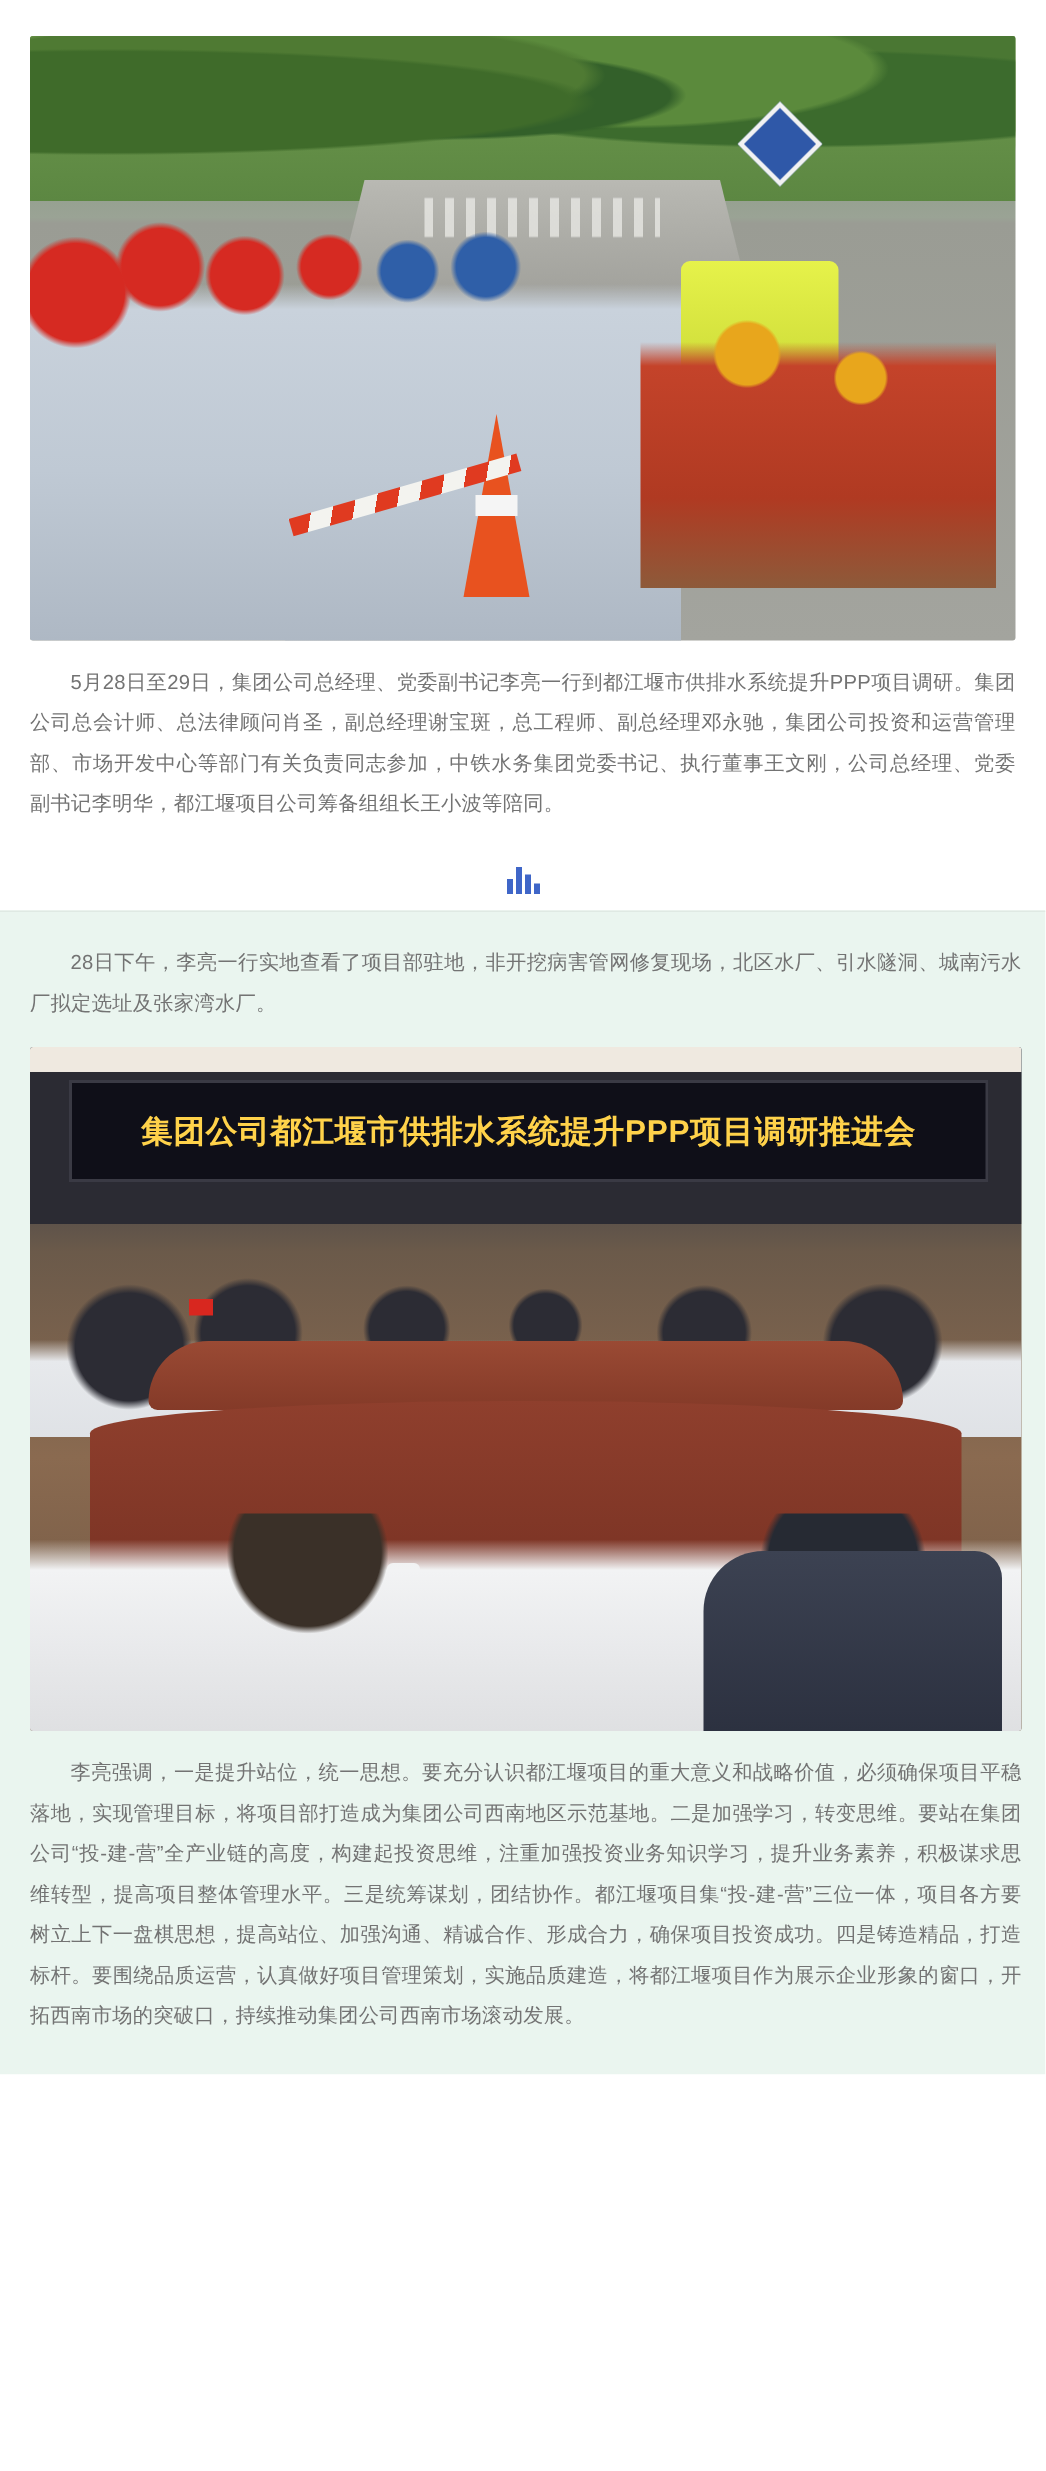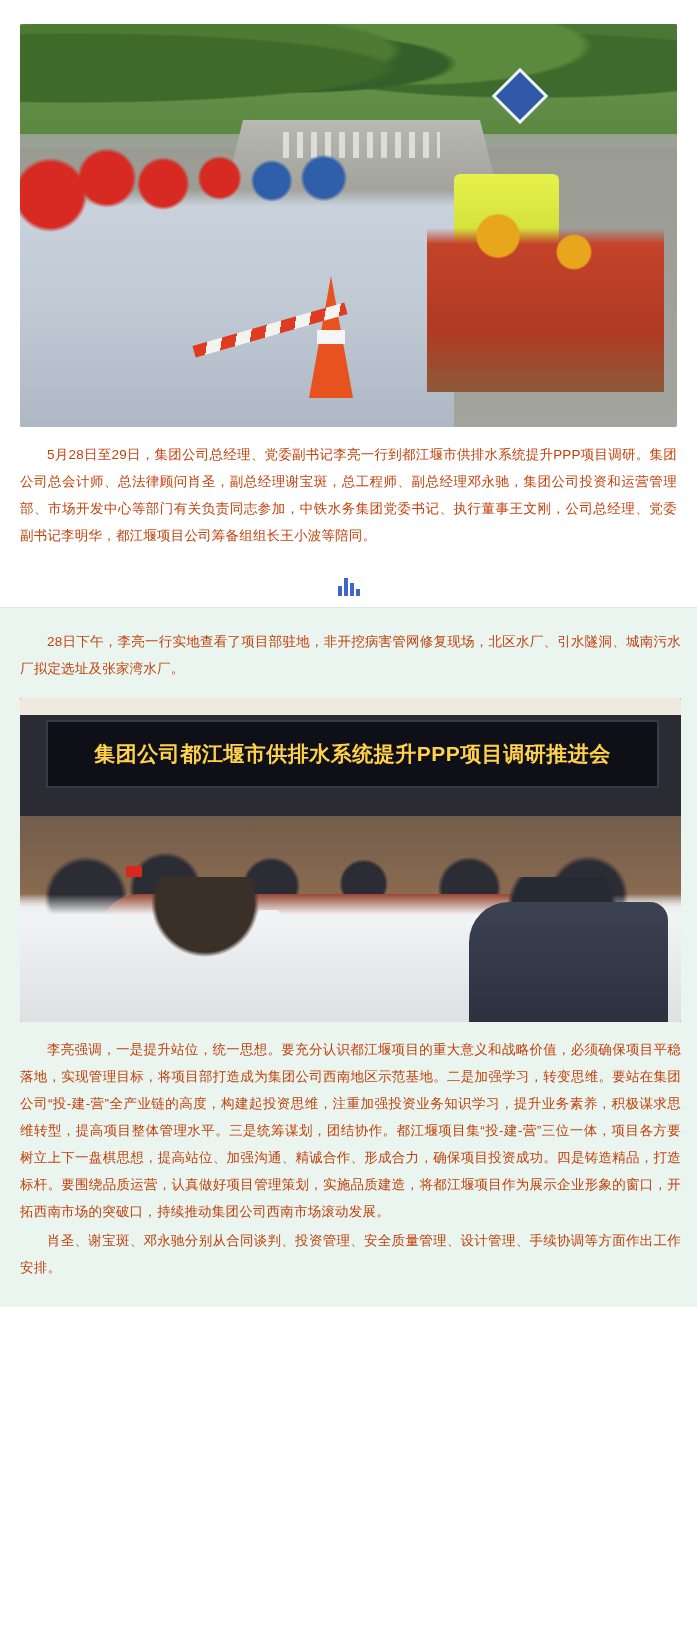--- a/index.html
+++ b/index.html
@@ -93,21 +93,21 @@
       linear-gradient(180deg, rgba(200,60,30,0) 0 18%, #c4432a 26%, #b03a22 70%, #8d5a3a 100%);
   }
   .ps-vest {
     position: absolute; right: 18%; top: 150px; width: 16%; height: 90px;
     background: linear-gradient(180deg, #e6f24a, #c9d836);
     border-radius: 6px 6px 2px 2px;
   }
 
   
   .photo-meeting {
-    height: 324px;
+    height: 456px;
     background: linear-gradient(180deg, #2a2f3a 0%, #3a3f4a 14%, #6b5a4a 30%, #8a6a50 60%, #6d5440 100%);
   }
   .pm-wall {
     position: absolute; left: 0; top: 0; width: 100%; height: 118px;
     background: linear-gradient(180deg, #efe9e0 0 14%, #2b2b33 14% 100%);
   }
   .pm-banner {
     position: absolute; left: 4%; top: 22px; width: 92%; height: 64px;
     background: #0f0f18; border: 2px solid #3a3a44; display: flex;
     align-items: center; justify-content: center;
@@ -160,21 +160,21 @@
     background: #f4f4f2; transform: rotate(4deg);
   }
   .pm-cup {
     position: absolute; left: 36%; bottom: 96px; width: 22px; height: 16px;
     background: #f0f0ee; border-radius: 4px;
   }
 
   .para {
     font-size: 13.5px;
     line-height: 2.0;
-    color: #c2410c;
+    color: #737373;
     text-align: justify;
     margin: 0;
     text-indent: 2em;
     letter-spacing: .2px;
   }
   .section-one .para {
     margin-top: 14px;
   }
 
   
@@ -252,16 +252,15 @@
       <div class="pm-flag"></div>
       <div class="pm-table2"></div>
       <div class="pm-table"></div>
       <div class="pm-paper1"></div>
       <div class="pm-paper2"></div>
       <div class="pm-cup"></div>
       <div class="pm-front"></div>
     </div>
 
     <p class="para">李亮强调，一是提升站位，统一思想。要充分认识都江堰项目的重大意义和战略价值，必须确保项目平稳落地，实现管理目标，将项目部打造成为集团公司西南地区示范基地。二是加强学习，转变思维。要站在集团公司“投‑建‑营”全产业链的高度，构建起投资思维，注重加强投资业务知识学习，提升业务素养，积极谋求思维转型，提高项目整体管理水平。三是统筹谋划，团结协作。都江堰项目集“投‑建‑营”三位一体，项目各方要树立上下一盘棋思想，提高站位、加强沟通、精诚合作、形成合力，确保项目投资成功。四是铸造精品，打造标杆。要围绕品质运营，认真做好项目管理策划，实施品质建造，将都江堰项目作为展示企业形象的窗口，开拓西南市场的突破口，持续推动集团公司西南市场滚动发展。</p>
-    <p class="para">肖圣、谢宝斑、邓永驰分别从合同谈判、投资管理、安全质量管理、设计管理、手续协调等方面作出工作安排。</p>
   </div>
 
 </div>
 
 </body></html>

